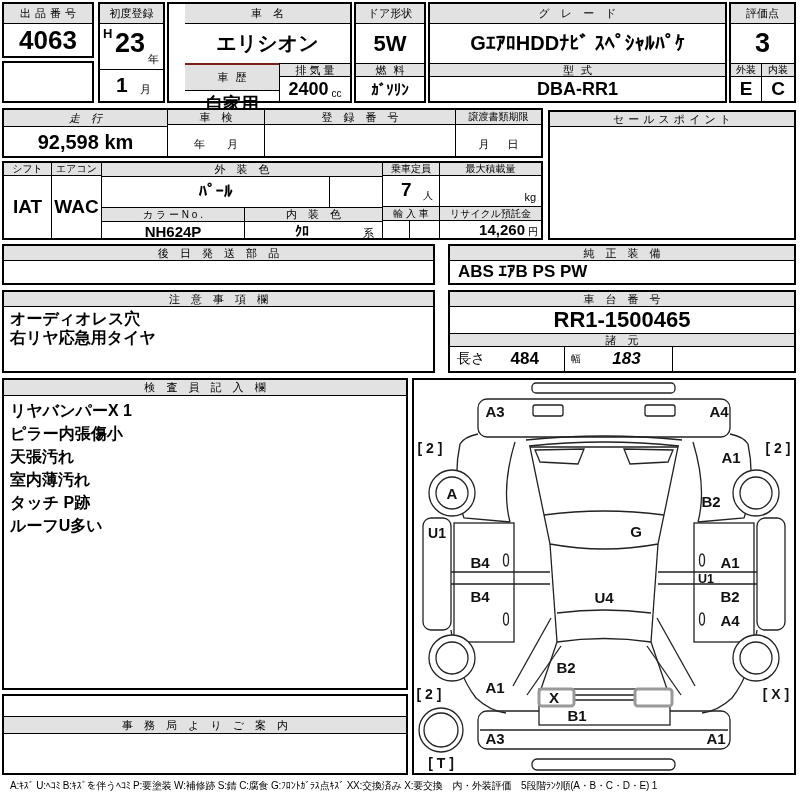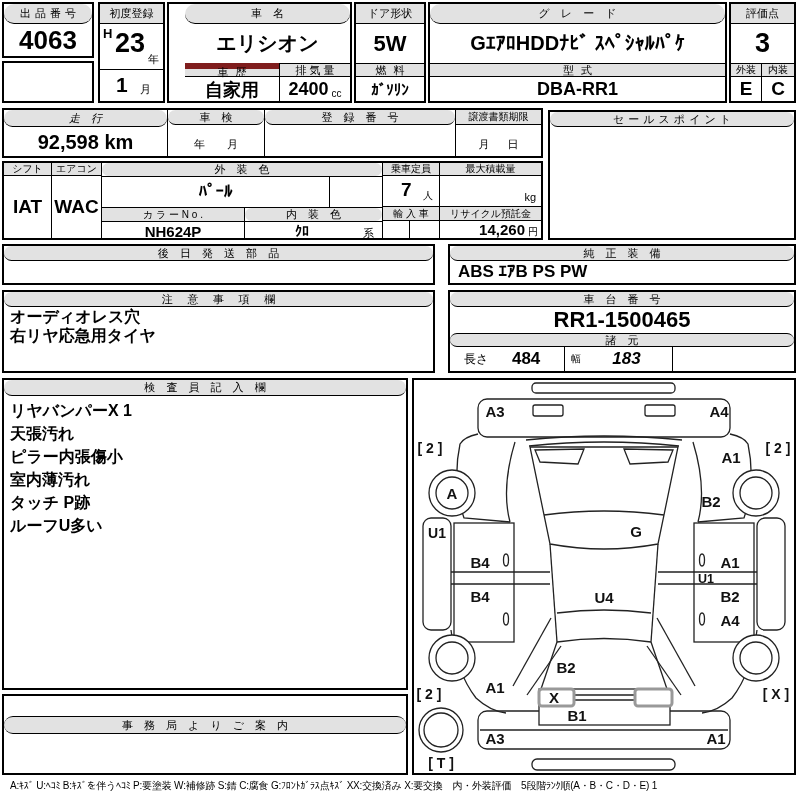--- a/index.html
+++ b/index.html
@@ -1,21 +1,21 @@
 <!DOCTYPE html>
 <html><head>
 <meta charset="utf-8">
 <style>
   html,body{margin:0;padding:0;background:#fff;}
   #sheet{position:relative;width:800px;height:800px;background:#fff;
          font-family:"Liberation Sans","DejaVu Sans",sans-serif;color:#000;overflow:hidden;}
   .box{position:absolute;border:2px solid #000;background:#fff;box-sizing:border-box;}
   .hdr{background:#e2e2e2;font-size:11px;text-align:center;border-bottom:1px solid #000;
        box-sizing:border-box;display:flex;align-items:center;justify-content:center;}
-  .ls4{letter-spacing:4px;text-indent:4px;border-radius:10px;}
+  .ls4{letter-spacing:4px;text-indent:4px;}
   .ls2{letter-spacing:2px;text-indent:2px;}
   .val{font-weight:bold;text-align:center;display:flex;align-items:center;justify-content:center;box-sizing:border-box;}
   .col{position:absolute;box-sizing:border-box;}
   .br{border-right:1px solid #000;}
   .bb{border-bottom:1px solid #000;}
   .bl{border-left:1px solid #000;}
   .bt{border-top:1px solid #000;}
   .small{font-weight:normal;}
   svg text{font-family:"Liberation Sans","DejaVu Sans",sans-serif;font-weight:bold;fill:#111;}
 </style>
@@ -41,21 +41,21 @@
       <span style="position:absolute;left:16px;top:3px;font-size:21px;font-weight:bold;">1</span>
       <span style="position:absolute;left:40px;bottom:4px;font-size:11px;">月</span>
     </div>
   </div>
 
   <div class="box" style="left:167px;top:2px;width:185px;height:101px;padding-left:16px;">
     <div class="hdr ls4" style="height:20px;">車 名</div>
     <div class="val" style="height:39px;font-size:20px;">エリシオン</div>
     <div style="display:flex;height:40px;">
       <div class="br" style="width:95px;box-sizing:border-box;">
-        <div class="hdr ls2" style="height:14px;border-top:6px solid #7f1d1d;">車 歴</div>
+        <div class="hdr ls2" style="height:28px;border-top:2px solid #7f1d1d;">車 歴</div>
         <div class="val" style="height:25px;font-size:18px;">自家用</div>
       </div>
       <div style="flex:1;">
         <div class="hdr" style="height:14px;border-top:1px solid #000;">排 気 量</div>
         <div class="val" style="height:25px;font-size:18px;">
           <span>2400</span>
           <span class="small" style="font-size:10px;margin-left:3px;margin-top:8px;">cc</span>
         </div>
       </div>
     </div>
@@ -174,49 +174,49 @@
 
   <div class="box" style="left:2px;top:244px;width:433px;height:41px;">
     <div class="hdr ls4" style="height:15px;">後 日 発 送 部 品</div>
     <div></div>
   </div>
   <div class="box" style="left:448px;top:244px;width:348px;height:41px;">
     <div class="hdr ls4" style="height:15px;">純 正 装 備</div>
     <div style="height:23px;font-weight:bold;font-size:17px;padding:1px 0 0 8px;">ABS ｴｱB PS PW</div>
   </div>
 
-  <div class="box" style="left:2px;top:290px;width:433px;height:83px;font-family:Liberation Mono, monospace;">
+  <div class="box" style="left:2px;top:290px;width:433px;height:83px;">
     <div class="hdr ls4" style="height:15px;">注 意 事 項 欄</div>
     <div style="padding:2px 0 0 6px;font-weight:bold;font-size:16px;line-height:19px;">
       <div>オーディオレス穴</div>
       <div>右リヤ応急用タイヤ</div>
     </div>
   </div>
   <div class="box" style="left:448px;top:290px;width:348px;height:83px;">
     <div class="hdr ls4" style="height:15px;">車 台 番 号</div>
     <div class="val" style="height:26px;font-size:22px;">RR1-1500465</div>
     <div class="hdr ls4 bt" style="height:14px;">諸 元</div>
     <div style="display:flex;height:24px;">
       <div class="br" style="width:115px;display:flex;align-items:center;box-sizing:border-box;">
-        <span style="font-size:12px;margin-left:14px;font-family:Liberation Mono, monospace;">長さ</span>
+        <span style="font-size:14px;margin-left:7px;font-family:Liberation Mono, monospace;">長さ</span>
         <span style="flex:1;text-align:center;font-weight:bold;font-size:17px;">484</span>
       </div>
       <div class="br" style="width:108px;display:flex;align-items:center;box-sizing:border-box;">
         <span style="font-size:10px;margin-left:6px;">幅</span>
         <span style="flex:1;text-align:center;font-weight:bold;font-size:17px;font-style:italic;">183</span>
       </div>
     </div>
   </div>
 
   <div class="box" style="left:2px;top:378px;width:406px;height:312px;">
     <div class="hdr ls4" style="height:16px;">検 査 員 記 入 欄</div>
     <div style="padding:3px 0 0 6px;font-weight:bold;font-size:16px;line-height:23px;">
       <div>リヤバンパーX 1</div>
+      <div>ピラー内張傷小</div>
       <div>天張汚れ</div>
-      <div>ピラー内張傷小</div>
       <div>室内薄汚れ</div>
       <div>タッチ P跡</div>
       <div>ルーフU多い</div>
     </div>
   </div>
 
   <div class="box" style="left:2px;top:694px;width:406px;height:81px;">
     <div style="height:20px;"></div>
     <div class="hdr ls4 bt" style="height:18px;">事 務 局 よ り ご 案 内</div>
     <div></div>

